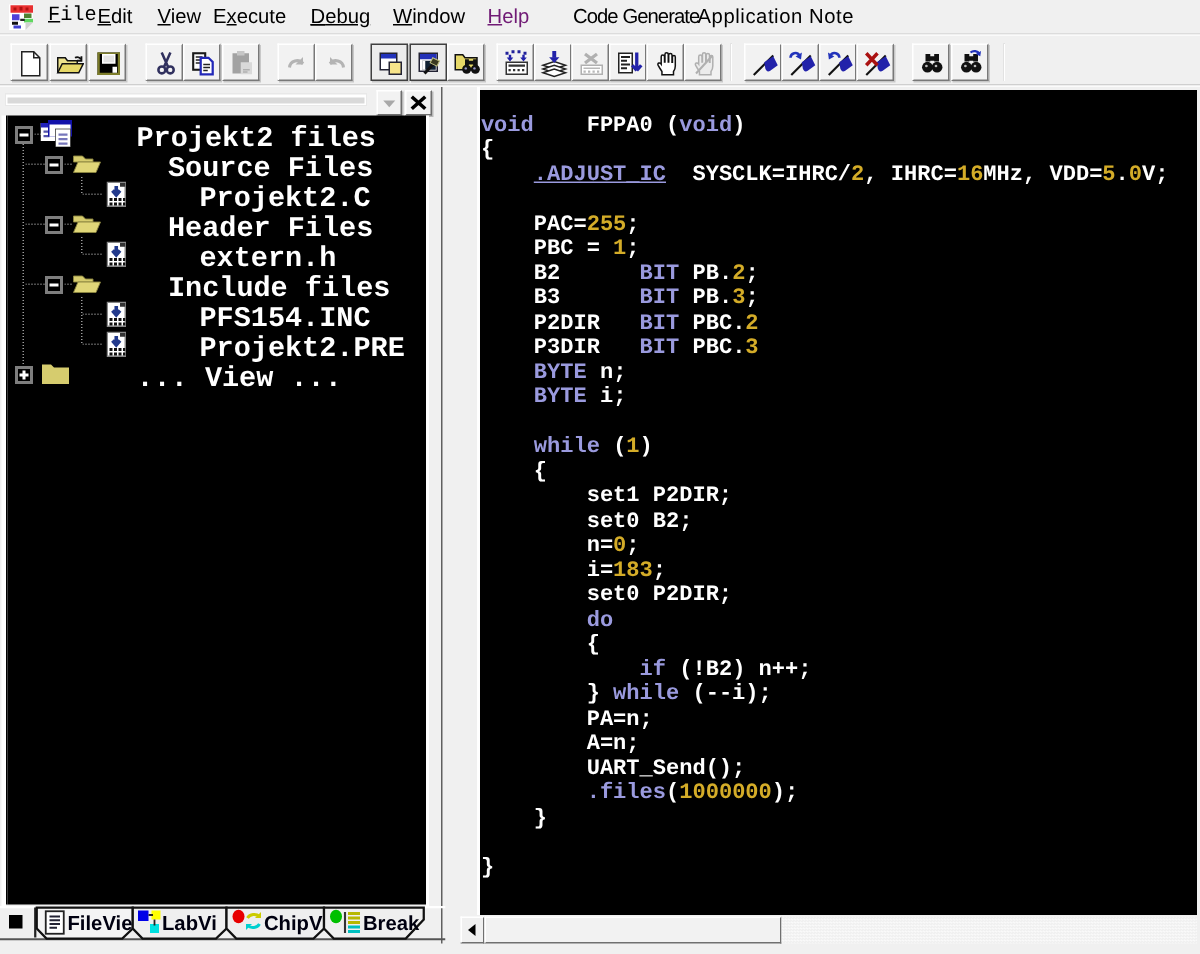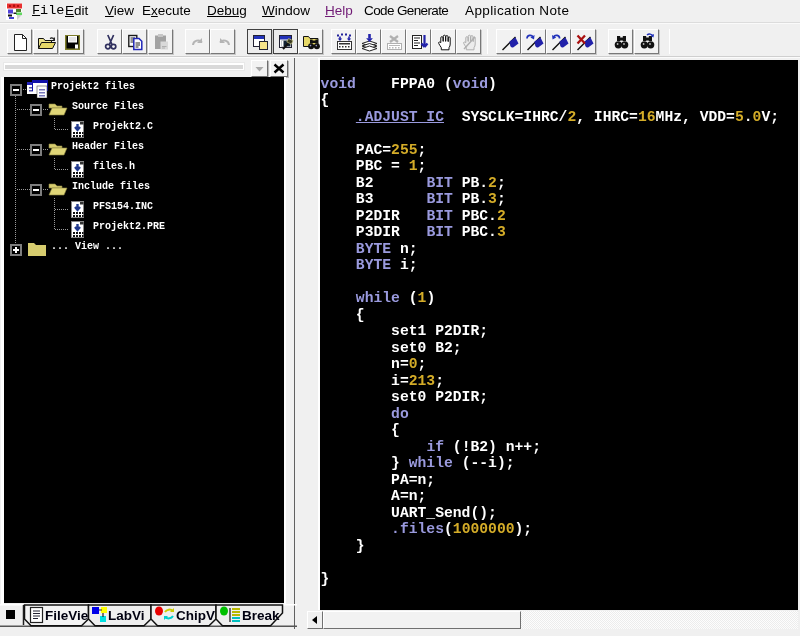--- a/index.html
+++ b/index.html
@@ -23,21 +23,21 @@
 #tline2 { position:absolute; left:0; top:57px; width:800px; height:1px; background:#fbfbfb; }
 
 #combo { position:absolute; left:3px; top:62px; width:242px; height:9px; background:#ffffff; border:1px solid #e8e8e8; }
 #combo i { position:absolute; left:1px; top:2px; right:1px; height:4px; background:#d9d9d9; display:block; }
 .sbtn { position:absolute; top:60px; height:17px; background:#f2f2f2;
         border-top:1px solid #ffffff; border-left:1px solid #ffffff;
         border-right:1px solid #6e6e6e; border-bottom:1px solid #6e6e6e;
         box-shadow:1px 1px 0 #b8b8b8; }
 
 #tree { position:absolute; left:5px; top:77px; width:279px; height:526px; background:#000; overflow:hidden; }
-#tree .row { position:absolute; white-space:pre; font-family:"Liberation Mono", monospace; font-weight:bold; font-size:10px; color:#fff; }
+#tree .row { position:absolute; white-space:pre; font-family:"Liberation Mono", monospace; font-weight:bold; font-size:19px; color:#fff;margin-left:40px; }
 .dotv { position:absolute; width:1px; background-image:linear-gradient(#9a9a9a 50%, transparent 50%); background-size:1px 2px; }
 .doth { position:absolute; height:1px; background-image:linear-gradient(90deg,#9a9a9a 50%, transparent 50%); background-size:2px 1px; }
 .ebox { position:absolute; width:12px; height:12px; border:2px solid #7e7e7e; background:#000; }
 .ebox i { position:absolute; left:1px; top:3px; width:6px; height:2px; background:#fff; display:block; }
 .ebox.plus b { position:absolute; left:3px; top:1px; width:2px; height:6px; background:#fff; display:block; }
 .ticon { position:absolute; }
 
 #splitline { position:absolute; left:293.5px; top:58px; width:1.5px; height:571px; background:#606060; }
 #wline1 { position:absolute; left:284px; top:77px; width:2px; height:527px; background:#ffffff; }
 #wline2 { position:absolute; left:317.5px; top:58px; width:2px; height:552px; background:#ffffff; }
@@ -221,21 +221,21 @@
   </defs>
 </svg>
 <div id="menubar">
   <span class="mi" style="left:32px;font-family:Liberation Mono, monospace;"><u>F</u>ile</span>
   <span class="mi" style="left:65px;"><u>E</u>dit</span>
   <span class="mi" style="left:105px;"><u>V</u>iew</span>
   <span class="mi" style="left:142px;">E<u>x</u>ecute</span>
   <span class="mi" style="left:207px;text-decoration:underline;"><u>D</u>ebug</span>
   <span class="mi" style="left:262px;"><u>W</u>indow</span>
   <span class="mi" style="left:325px; color:#701a75;"><u>H</u>elp</span>
-  <span class="mi" style="left:364px; letter-spacing:-0.62px;">Code Generate</span>
+  <span class="mi" style="left:382px; letter-spacing:-0.62px;">Code Generate</span>
   <span class="mi" style="left:465px; letter-spacing:0.38px;">Application Note</span>
 </div>
 <div id="appicon">
 <svg width="18" height="19" viewBox="0 0 18 19">
   <path d="M1 1 h16 v12 l-5 5 h-11 z" fill="#ffffff"></path>
   <path d="M2 1.5 h15 v5 h-15 z" fill="#e83030"></path>
   <path d="M4 3 h2 v2 h-2 z M8 2.5 h2 v2.5 h-2 z M12 3 h2 v2 h-2 z" fill="#b01010"></path>
   <rect x="3" y="7.5" width="5" height="4" fill="#5040d8"></rect>
   <rect x="11" y="7" width="5" height="3" fill="#508030"></rect>
   <rect x="11" y="10.5" width="6" height="2.5" fill="#60d860"></rect>
@@ -456,21 +456,21 @@
       <use href="#fico"></use>
     </svg>
   <svg class="ticon" style="left:22px; top:164px;" width="20" height="16" viewBox="0 0 20 16">
     <path d="M1 2 h6 l2 2 h10 v11 h-18 z" fill="#d6cc6e"></path>
   </svg>
 
   <div class="row" style="left:46px; top:4px;">Projekt2 files</div>
   <div class="row" style="left:67px; top:24px;">Source Files</div>
   <div class="row" style="left:88px; top:44px;">Projekt2.C</div>
   <div class="row" style="left:67px; top:64px;">Header Files</div>
-  <div class="row" style="left:88px; top:84px;">files.h</div>
+  <div class="row" style="left:88px; top:84px;">extern.h</div>
   <div class="row" style="left:67px; top:104px;">Include files</div>
   <div class="row" style="left:88px; top:124px;">PFS154.INC</div>
   <div class="row" style="left:88px; top:144px;">Projekt2.PRE</div>
   <div class="row" style="left:46px; top:164px;">... View ...</div>
 </div>
 <div id="splitline"></div>
 <div id="wline1"></div>
 <div id="wline2"></div>
 <div id="editor"></div>
 <pre id="code"><span class="k">void</span>    FPPA0 (<span class="k">void</span>)
@@ -484,21 +484,21 @@
     P2DIR   <span class="k">BIT</span> PBC.<span class="n">2</span>
     P3DIR   <span class="k">BIT</span> PBC.<span class="n">3</span>
     <span class="k">BYTE</span> n;
     <span class="k">BYTE</span> i;
 
     <span class="k">while</span> (<span class="n">1</span>)
     {
         set1 P2DIR;
         set0 B2;
         n=<span class="n">0</span>;
-        i=<span class="n">213</span>;
+        i=<span class="n">183</span>;
         set0 P2DIR;
         <span class="k">do</span>
         {
             <span class="k">if</span> (!B2) n++;
         } <span class="k">while</span> (--i);
         PA=n;
         A=n;
         UART_Send();
         <span class="k">.files</span>(<span class="n">1000000</span>);
     }

